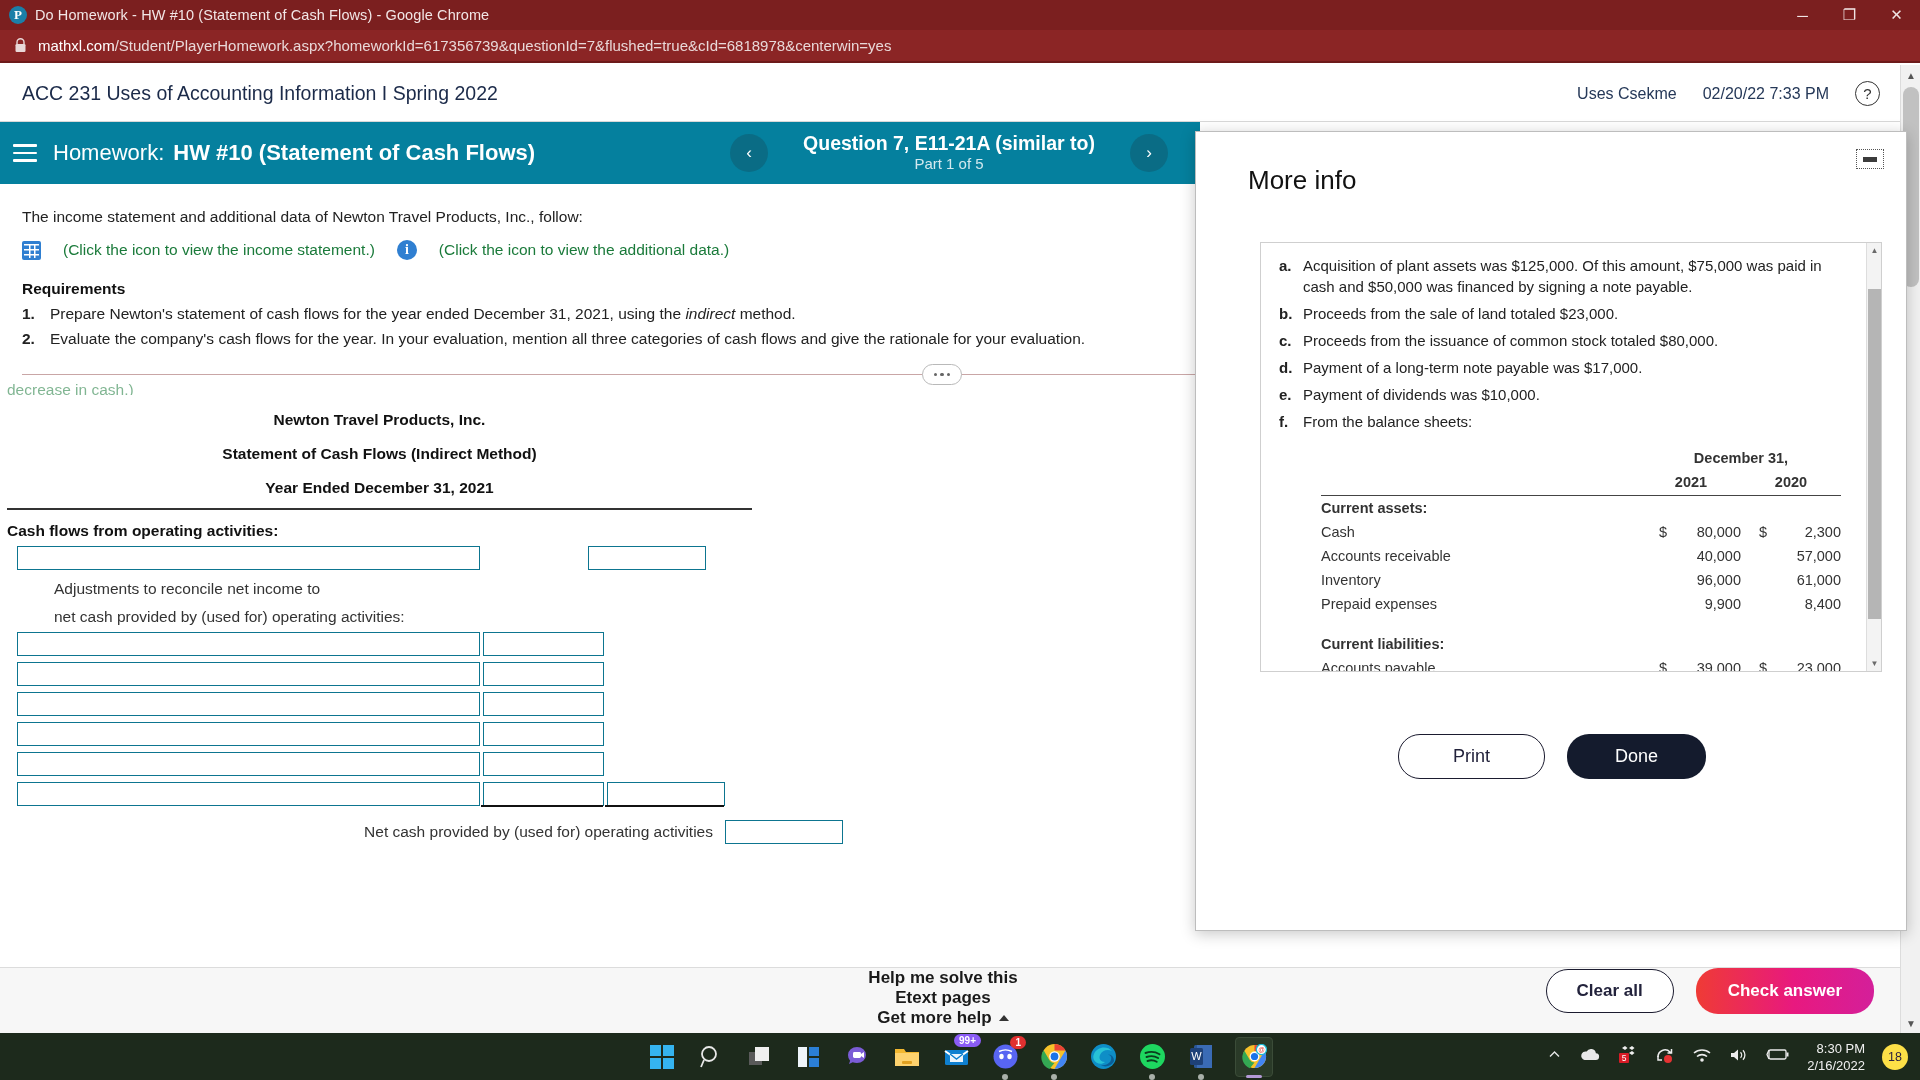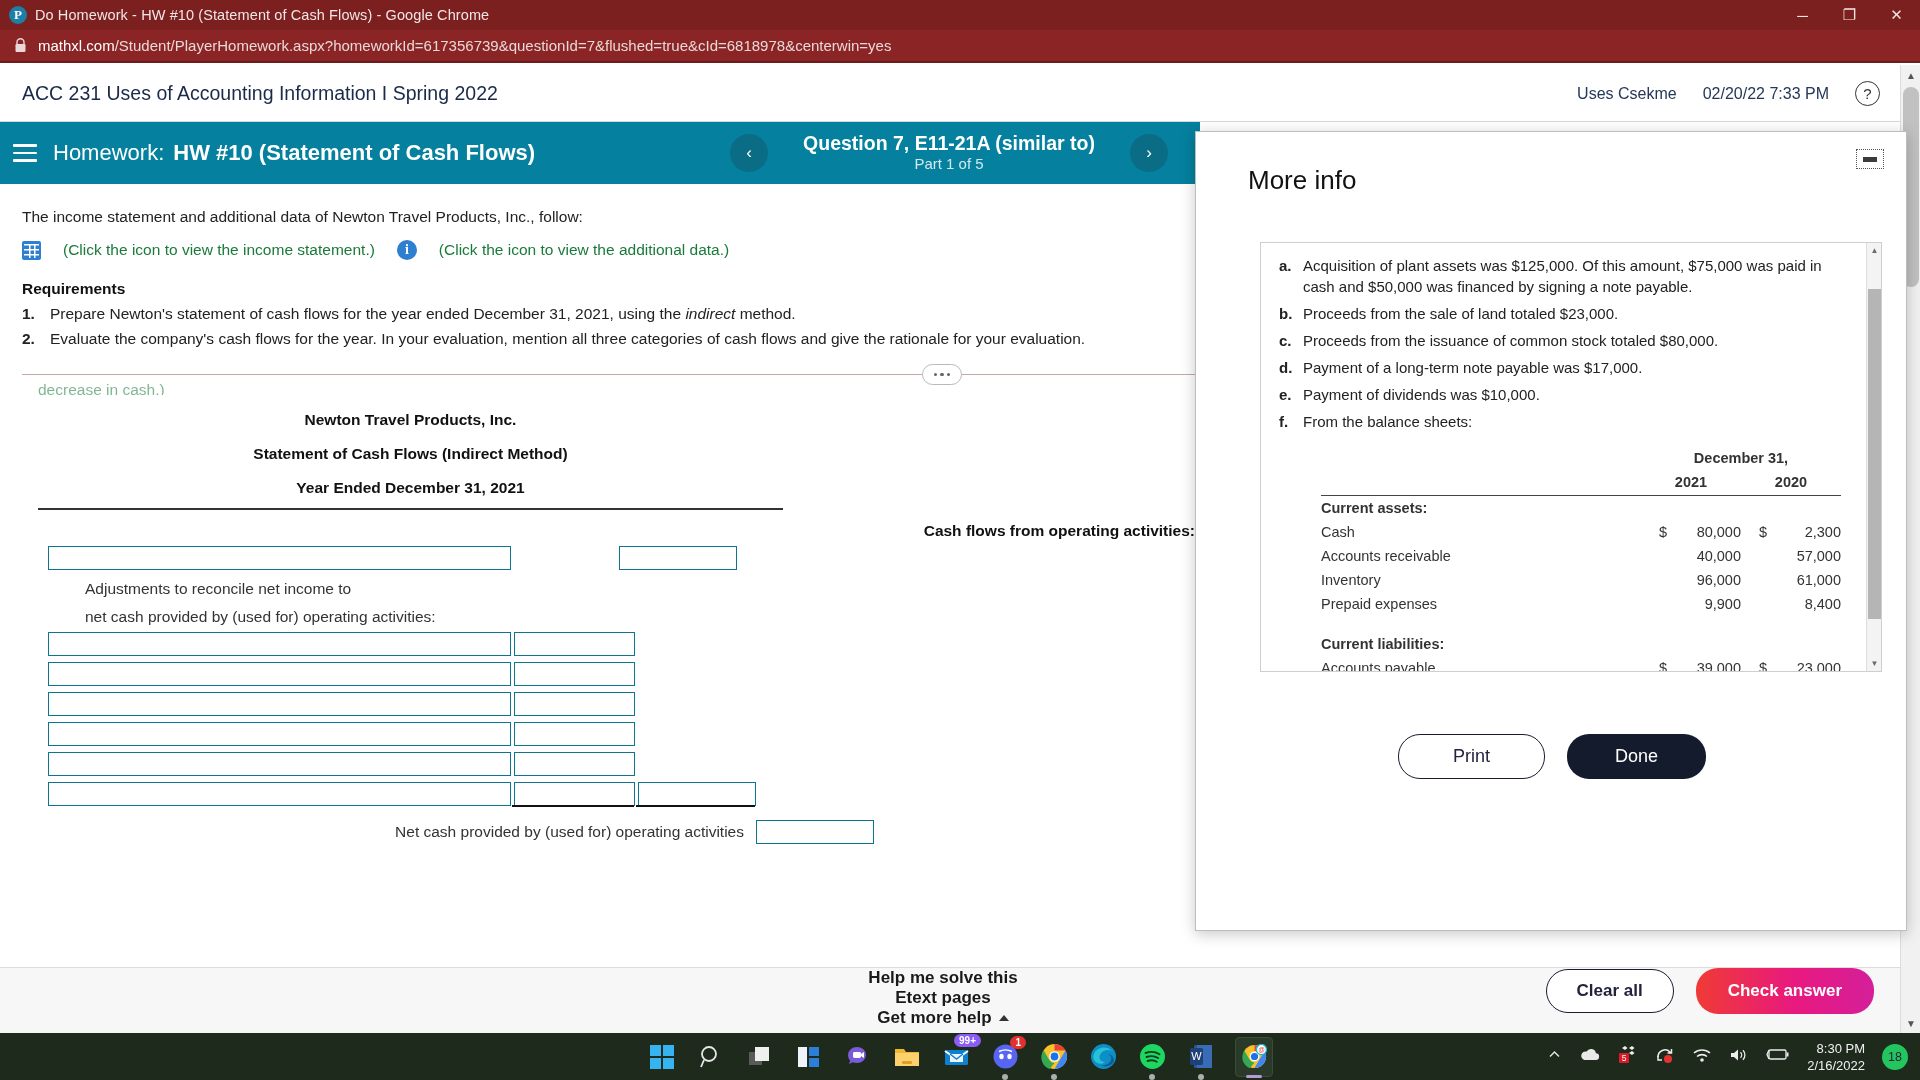--- a/index.html
+++ b/index.html
@@ -115,26 +115,26 @@
     position: relative; width: 1195px; height: 1px; background: #c9a6a6; margin-top: 26px;
   }
   .splitter-handle {
     position: absolute; left: 900px; top: -10px; width: 40px; height: 21px;
     border: 1px solid #b9b9b9; border-radius: 11px; background: #fff;
     display: flex; align-items: center; justify-content: center; gap: 3px;
   }
   .splitter-handle i { width: 3.5px; height: 3.5px; border-radius: 50%; background: #666; display: block; }
 
   
-  .worksheet { position: relative; width: 1195px; padding-left: 38px; padding-top: 6px; }
+  .worksheet { position: relative; width: 1195px; padding-left: 7px; padding-top: 6px; }
   .cut-text { color: #1a7a3a; font-size: 15.5px; opacity: .55; height: 14px; overflow: hidden; }
   .ws-title { text-align: center; font-weight: bold; font-size: 15.5px; color: #111; width: 745px; margin-top: 16px; }
   .ws-title.sp { margin-top: 16px; }
   .ws-rule { width: 745px; height: 2px; background: #333; margin-top: 11px; }
-  .ws-sec { font-weight: bold; font-size: 15.5px; color: #111; margin-top: 12px; text-align: right; }
+  .ws-sec { font-weight: bold; font-size: 15.5px; color: #111; margin-top: 12px; }
   .ws-row { display: flex; align-items: center; margin-top: 6px; }
   .inp {
     border: 1.5px solid #0d7590; background: #fff; height: 24px;
   }
   .inp.wide { width: 463px; margin-left: 10px; }
   .inp.mid { width: 121px; margin-left: 3px; }
   .inp.right { width: 118px; }
   .gap-108 { width: 108px; }
   .ws-note { font-size: 15.5px; color: #333; margin-top: 10px; margin-left: 47px; }
   .underline-cell { position: relative; }
@@ -227,21 +227,21 @@
   .ticon .dot { position: absolute; bottom: -8px; left: 50%; transform: translateX(-50%); width: 6px; height: 6px; border-radius: 50%; background: #a9b0a9; }
   .ticon.active-box { background: #2a3a28; border: 1px solid #3b4c38; border-radius: 4px; width: 38px; height: 40px; }
   .ticon .bar { position: absolute; bottom: -2px; left: 50%; transform: translateX(-50%); width: 16px; height: 3px; border-radius: 2px; background: #b49ad6; }
   .badge {
     position: absolute; top: -8px; right: -10px; background: #8b5cf6; color: #fff;
     font-size: 10px; border-radius: 9px; padding: 1px 5px; font-weight: bold;
   }
   .badge.red { background: #e03030; right: -6px; top: -6px; padding: 1px 5px; }
   .tray { position: absolute; right: 12px; display: flex; align-items: center; gap: 17px; color: #e7e7e7; }
   .tray-time { text-align: right; font-size: 13px; line-height: 17px; color: #f0f0f0; }
-  .tray-count { width: 26px; height: 26px; border-radius: 50%; background: #22c55e; color: #2b2140; font-size: 12.5px; display: flex; align-items: center; justify-content: center; }
+  .tray-count { width: 26px; height: 26px; border-radius: 50%; background: #fde047; color: #2b2140; font-size: 12.5px; display: flex; align-items: center; justify-content: center; }
 </style>
 </head>
 <body>
 
 <div class="screen">
 
   <div class="titlebar">
     <div class="tb-favicon">P</div>
     <div class="tb-title">Do Homework - HW #10 (Statement of Cash Flows) - Google Chrome</div>
     <div class="tb-buttons">

